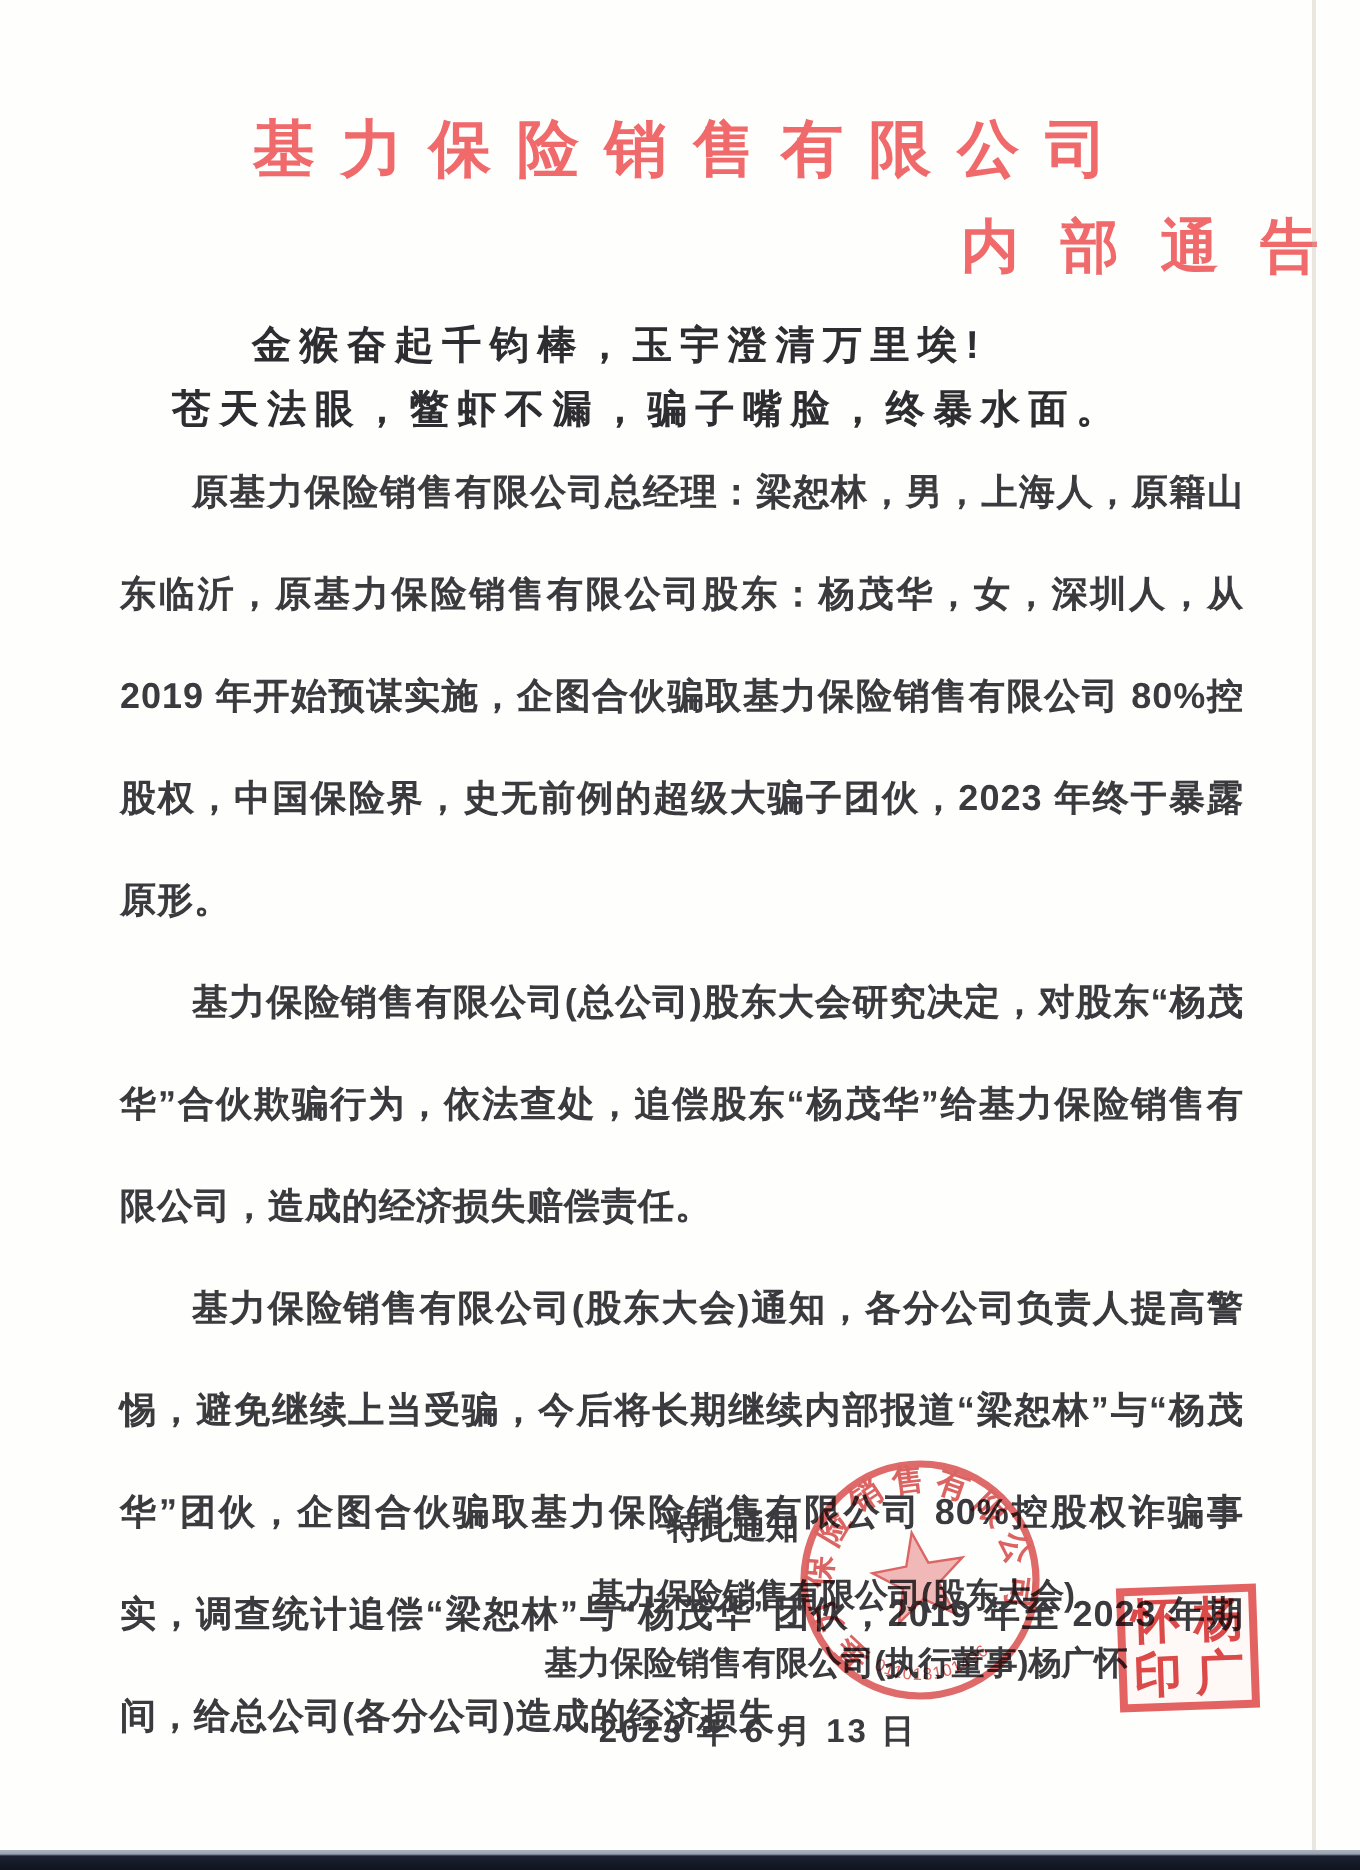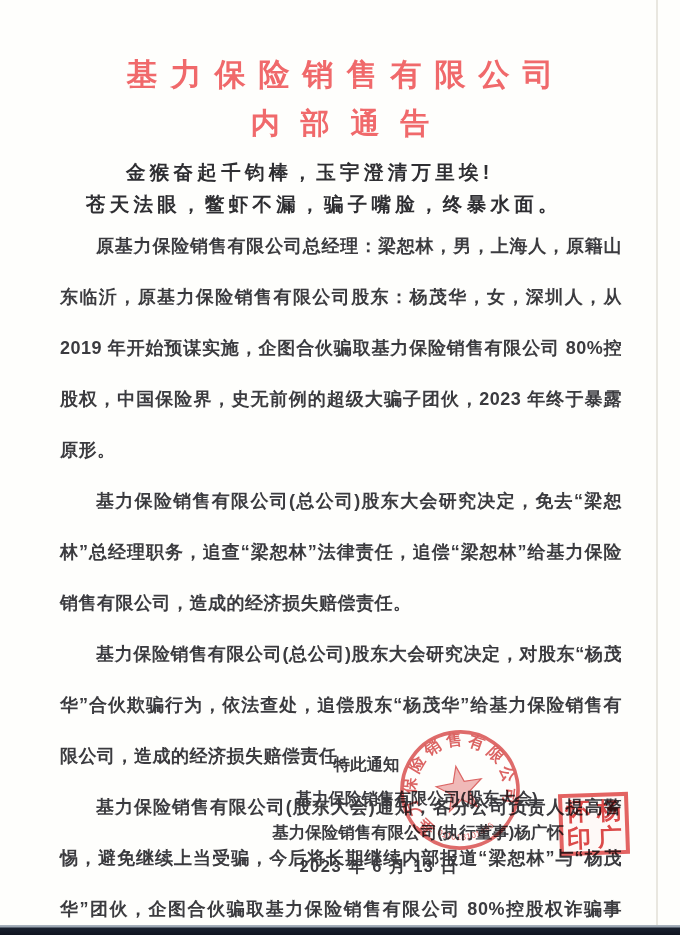--- a/index.html
+++ b/index.html
@@ -8,21 +8,21 @@
     background:#fefefc;overflow:hidden;
     font-family:"Liberation Sans","DejaVu Sans",sans-serif;
     color:#3b3b3f;
   }
   .title{
     position:absolute;top:54px;left:0;width:100%;text-align:center;
     color:#f0696b;font-size:31px;font-weight:bold;
     letter-spacing:0.42em;text-indent:0.42em;white-space:nowrap;
   }
   .subtitle{
-    position:absolute;top:104px;left:0;width:100%;text-align:center;
+    position:absolute;top:104px;left:0;width:100%;text-align:right;
     color:#f0696b;font-size:29px;font-weight:bold;
     letter-spacing:0.72em;text-indent:0.72em;white-space:nowrap;
   }
   .verse{
     position:absolute;font-weight:bold;color:#2e2e32;
     font-size:19.5px;letter-spacing:0.22em;white-space:nowrap;
   }
   .verse1{top:159px;left:126px;text-align:right;}
   .verse2{top:191px;left:86px;}
   .body-text{
@@ -69,21 +69,20 @@
 <div class="page">
 
   <div class="title">基力保险销售有限公司</div>
   <div class="subtitle">内部通告</div>
 
   <div class="verse verse1">金猴奋起千钧棒，玉宇澄清万里埃!</div>
   <div class="verse verse2">苍天法眼，鳖虾不漏，骗子嘴脸，终暴水面。</div>
 
   <div class="body-text">
     <p>原基力保险销售有限公司总经理：梁恕林，男，上海人，原籍山东临沂，原基力保险销售有限公司股东：杨茂华，女，深圳人，从 2019 年开始预谋实施，企图合伙骗取基力保险销售有限公司 80%控股权，中国保险界，史无前例的超级大骗子团伙，2023 年终于暴露原形。</p>
-    <p>基力保险销售有限公司(总公司)股东大会研究决定，免去“梁恕林”总经理职务，追查“梁恕林”法律责任，追偿“梁恕林”给基力保险销售有限公司，造成的经济损失赔偿责任。</p>
     <p>基力保险销售有限公司(总公司)股东大会研究决定，对股东“杨茂华”合伙欺骗行为，依法查处，追偿股东“杨茂华”给基力保险销售有限公司，造成的经济损失赔偿责任。</p>
     <p>基力保险销售有限公司(股东大会)通知，各分公司负责人提高警惕，避免继续上当受骗，今后将长期继续内部报道“梁恕林”与“杨茂华”团伙，企图合伙骗取基力保险销售有限公司 80%控股权诈骗事实，调查统计追偿“梁恕林”与“杨茂华”团伙，2019 年至 2023 年期间，给总公司(各分公司)造成的经济损失。</p>
   </div>
 
   <div class="signature">
     <div class="sig-closing">特此通知</div>
     <div class="sig-co1">基力保险销售有限公司(股东大会)</div>
     <div class="sig-co2">基力保险销售有限公司(执行董事)杨广怀</div>
     <div class="sig-date">2023 年 6 月 13 日</div>
   </div>

